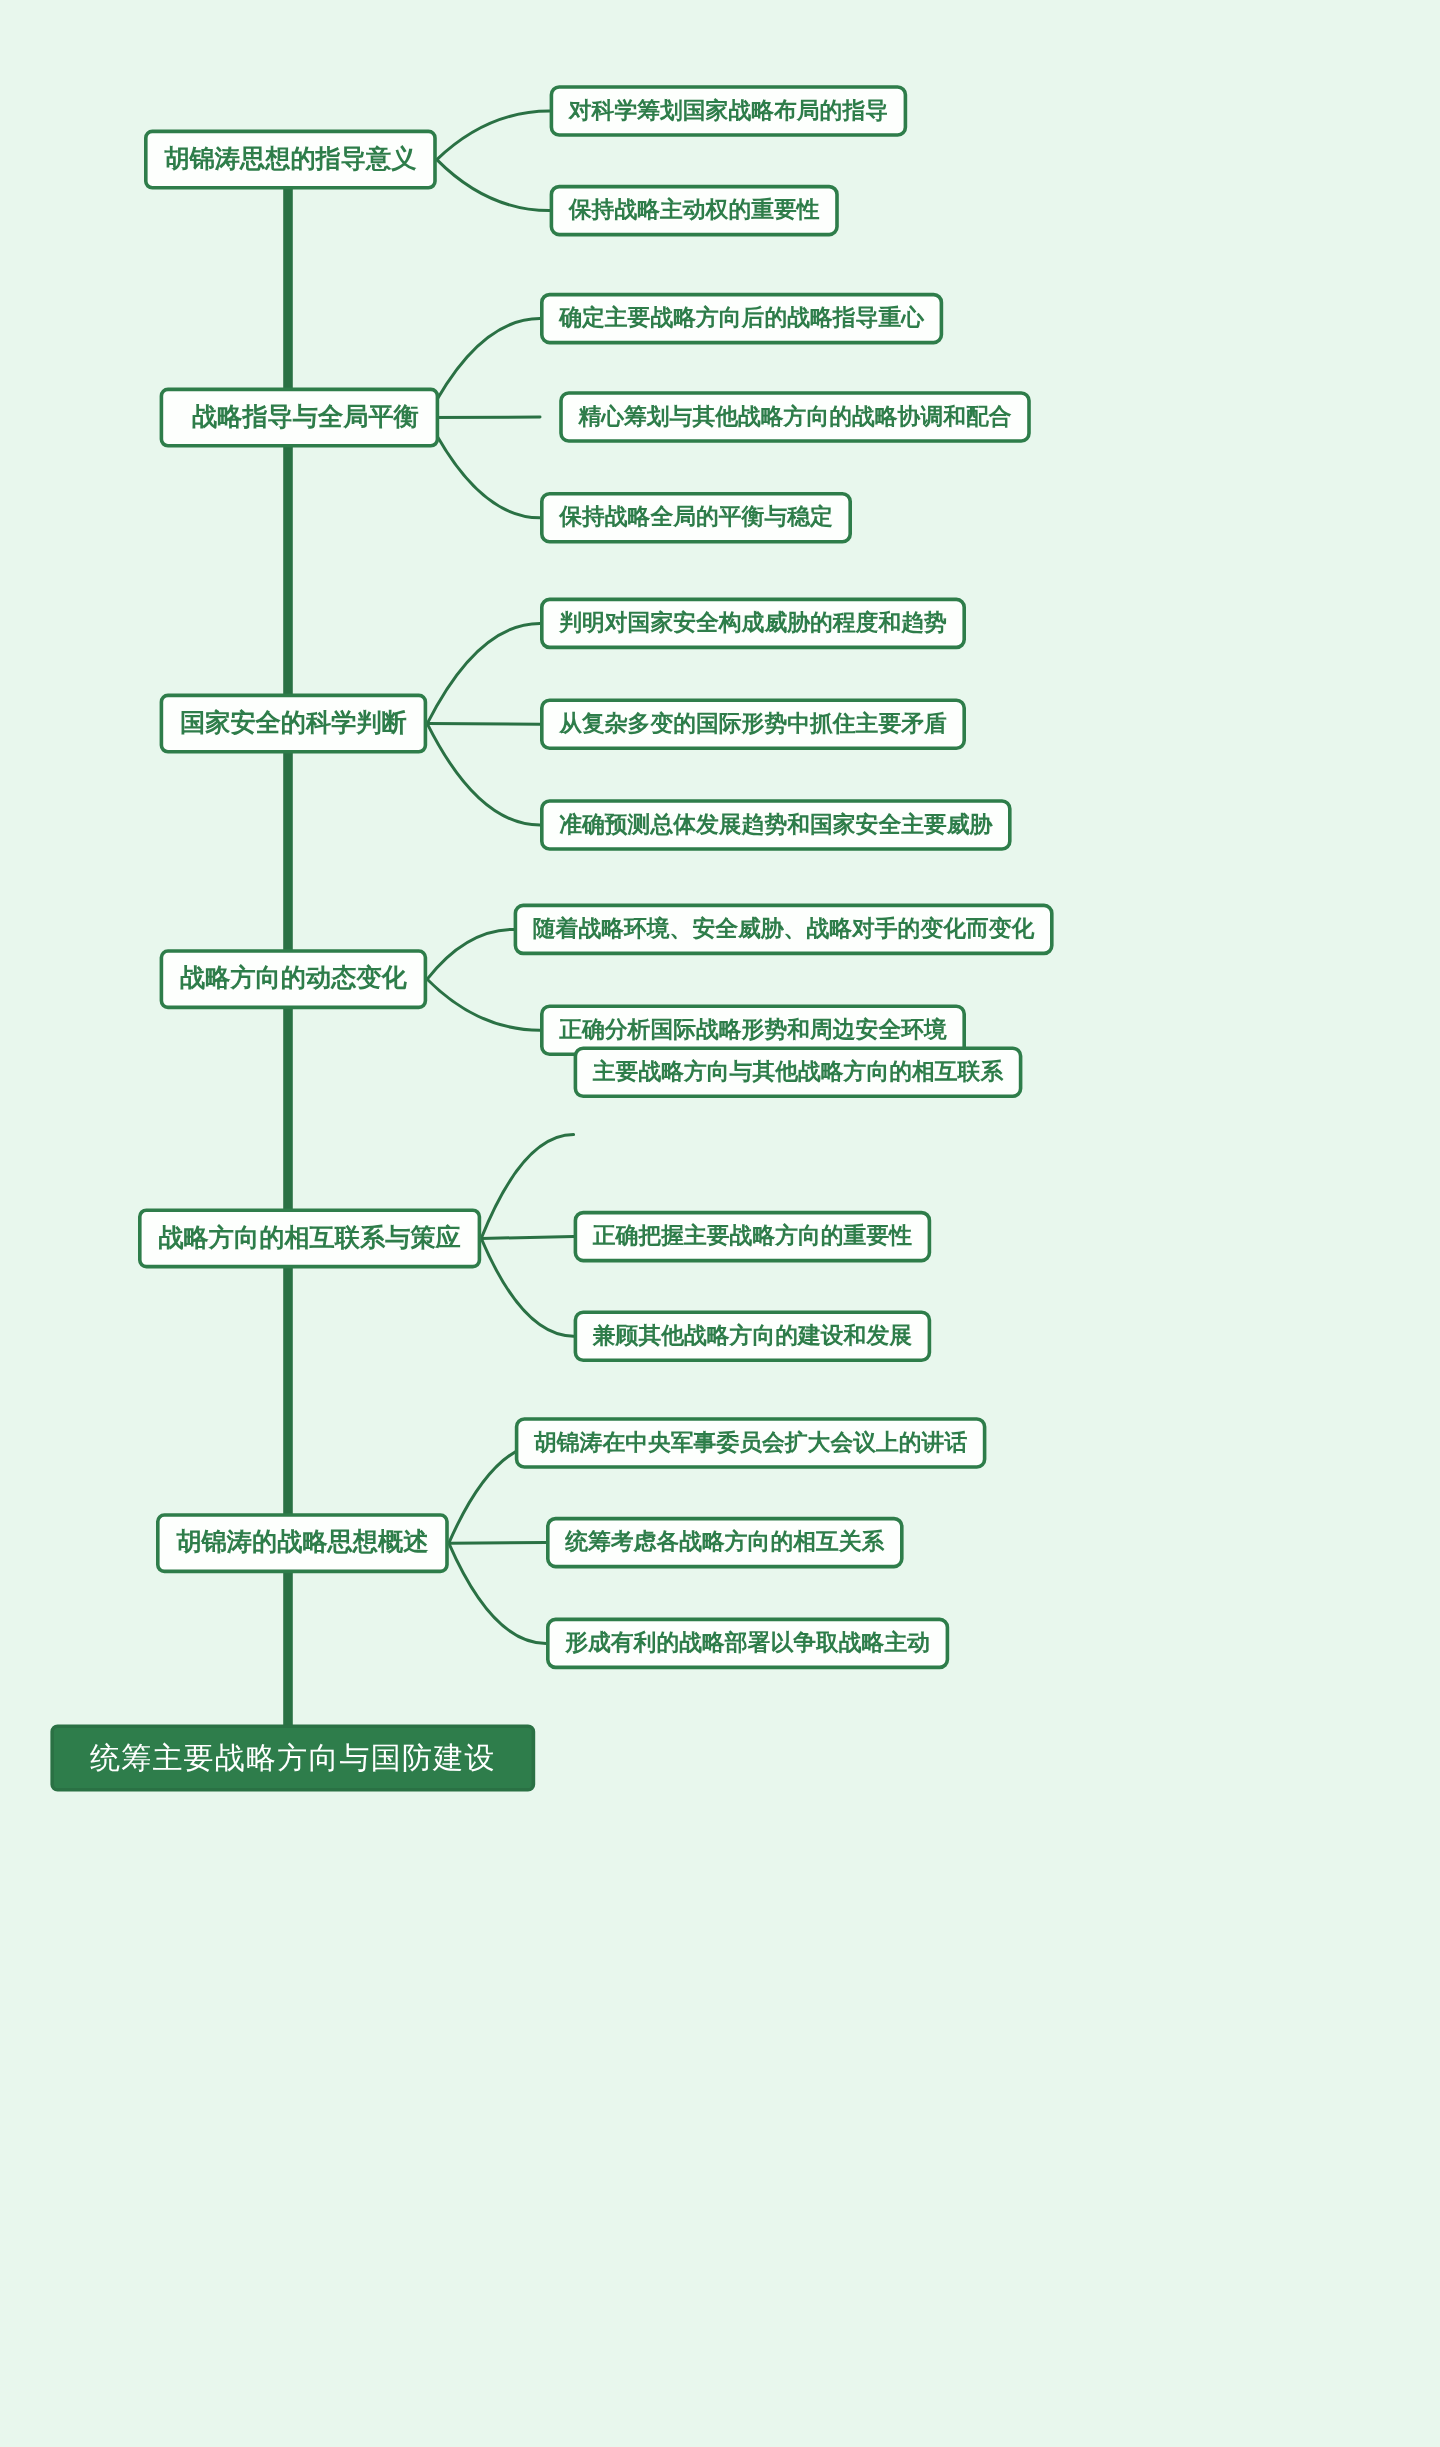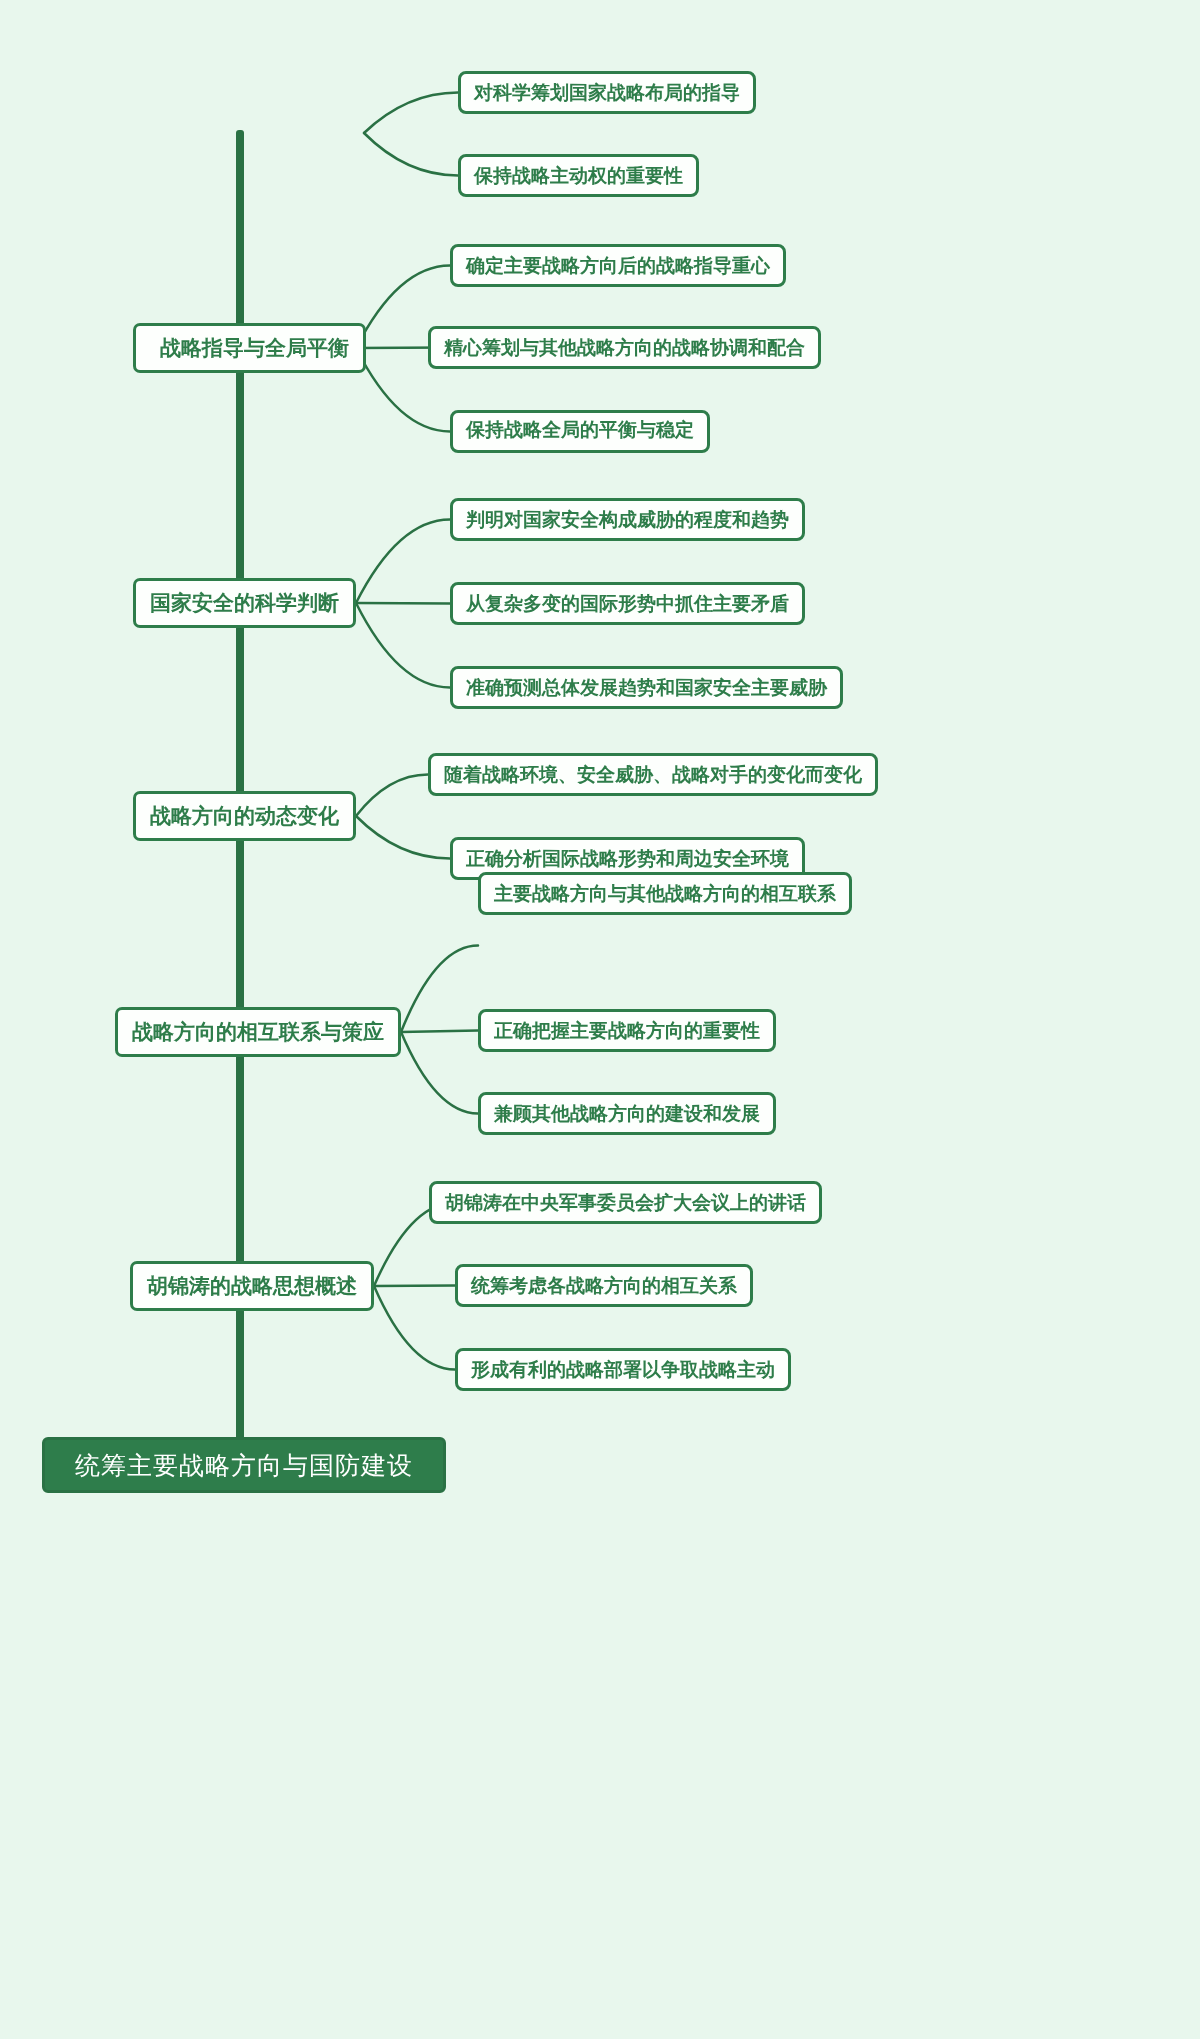--- a/index.html
+++ b/index.html
@@ -105,27 +105,28 @@
       <path d="M 356 816 Q 388.4 774.5 428 774.5"></path>
       <path d="M 356 816 Q 398.3 858.5 450 858.5"></path>
       <path d="M 401 1032 Q 435.65 945.5 478 945.5"></path>
       <path d="M 401 1032 L 478 1030.5"></path>
       <path d="M 401 1032 Q 435.65 1113.5 478 1113.5"></path>
       <path d="M 374 1286 Q 410.45 1202.5 455 1202.5"></path>
       <path d="M 374 1286 L 455 1285.5"></path>
       <path d="M 374 1286 Q 410.45 1369.5 455 1369.5"></path>
     </svg>
 
+  <div class="node parent-node" style="left:120px;top:108px;">胡锦涛思想的指导意义</div>
   <div class="node child-node" style="left:458px;top:71px;text-align:right;">对科学筹划国家战略布局的指导</div>
   <div class="node child-node" style="left:458px;top:154px;">保持战略主动权的重要性</div>
 
   <div class="node parent-node" style="left:133px;top:323px;padding-left:24px;">战略指导与全局平衡</div>
   <div class="node child-node" style="left:450px;top:244px;">确定主要战略方向后的战略指导重心</div>
-  <div class="node child-node" style="left:428px;top:326px;text-align:center;">精心筹划与其他战略方向的战略协调和配合</div>
-  <div class="node child-node" style="left:450px;top:410px;font-family:Liberation Mono, monospace;">保持战略全局的平衡与稳定</div>
+  <div class="node child-node" style="left:466px;top:326px;text-align:center;">精心筹划与其他战略方向的战略协调和配合</div>
+  <div class="node child-node" style="left:450px;top:410px;">保持战略全局的平衡与稳定</div>
 
   <div class="node parent-node" style="left:133px;top:578px;">国家安全的科学判断</div>
   <div class="node child-node" style="left:450px;top:498px;">判明对国家安全构成威胁的程度和趋势</div>
   <div class="node child-node" style="left:450px;top:582px;">从复杂多变的国际形势中抓住主要矛盾</div>
   <div class="node child-node" style="left:450px;top:666px;">准确预测总体发展趋势和国家安全主要威胁</div>
 
   <div class="node parent-node" style="left:133px;top:791px;">战略方向的动态变化</div>
   <div class="node child-node" style="left:450px;top:837px;">正确分析国际战略形势和周边安全环境</div>
   <div class="node child-node" style="left:428px;top:753px;">随着战略环境、安全威胁、战略对手的变化而变化</div>
 

